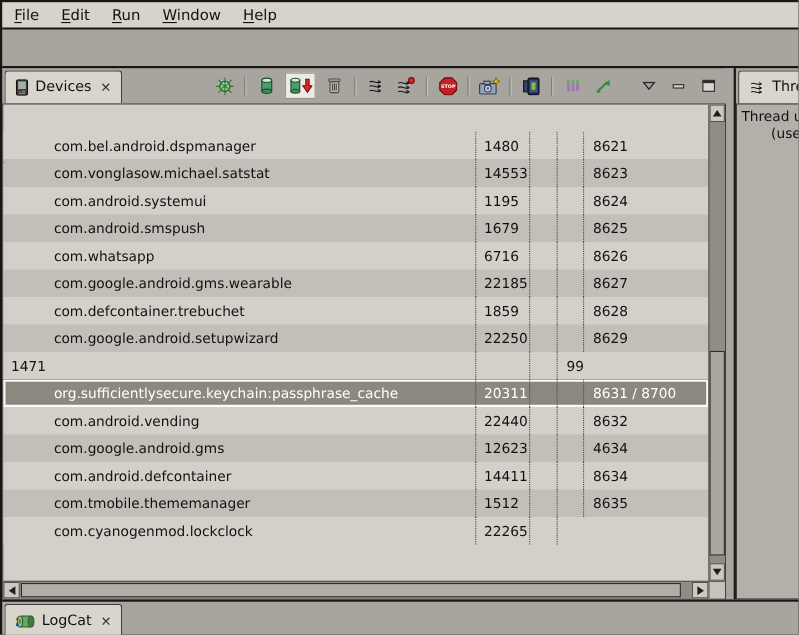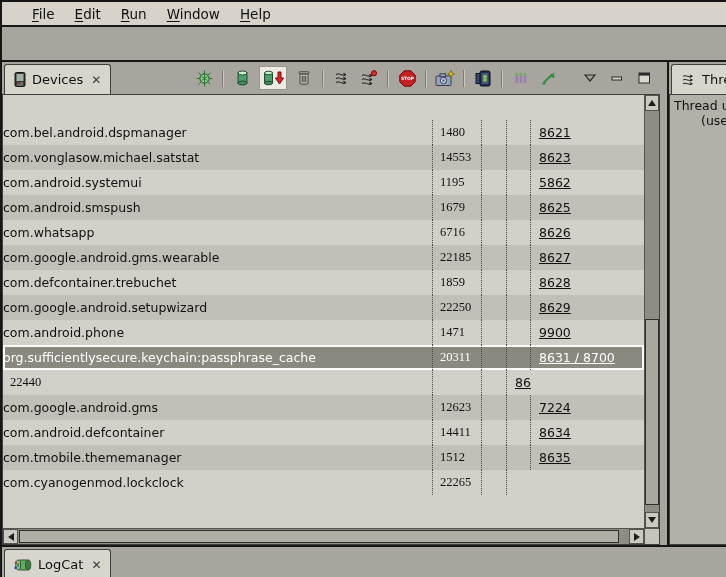--- a/index.html
+++ b/index.html
@@ -7,21 +7,21 @@
     width:726px;height:577px;position:relative;overflow:hidden;
     background:#161616;
     font-family:"DejaVu Sans","Liberation Sans",sans-serif;
     color:#111;
     -webkit-font-smoothing:antialiased;
   }
   
   .menubar{
     position:absolute;left:2px;top:2px;right:0;height:23px;
     background:#d7d3cb;border-bottom:2px solid #161616;
-    display:flex;align-items:center;padding-left:20px;font-size:13.5px;
+    display:flex;align-items:center;padding-left:1px;font-size:13.5px;
   }
   .menu-item{padding:2px 10px;white-space:nowrap;}
   .menu-item u{text-decoration:underline;text-underline-offset:2px;}
   
   .toolbar-strip{
     position:absolute;left:2px;top:27px;right:0;height:33px;
     background:#a8a59e;border-bottom:2px solid #161616;box-sizing:content-box;
   }
   
   .main{position:absolute;left:2px;top:62px;right:0;height:483px;display:flex;background:#a8a59e;}
@@ -58,23 +58,23 @@
   }
   .hc{border-right:1px solid #403f3b;line-height:23px;overflow:hidden;}
   .hc:last-child{border-right:none;}
   .hc.name{padding-left:8px;}
   .rows{position:absolute;top:25px;left:0;right:15px;bottom:16px;overflow:hidden;}
   .trow{height:25px;display:grid;grid-template-columns:430px 49px 25px 24px 1fr;font-size:12.5px;}
   .trow:nth-child(odd){background:#d3d0c9;}
   .trow:nth-child(even){background:#c2bfb8;}
   .c{line-height:25px;white-space:nowrap;overflow:hidden;}
   .c:not(:last-child){border-right:1px dotted #4a4840;}
-  .c.name{}
-  .c.pid{padding-left:7px;font-family:Liberation Serif, serif;}
-  .c.port{padding-left:8px;text-decoration:underline;}
+  .c.name{padding-left:46px;}
+  .c.pid{padding-left:7px;}
+  .c.port{padding-left:8px;}
   .trow.selected{background:#8b8880;color:#ffffff;box-shadow:inset 0 0 0 2px #fbfbf9;}
   
   .vscroll{position:absolute;top:0;right:0;width:15px;bottom:16px;background:#8f8c85;border-left:1px solid #55534e;box-sizing:border-box;}
   .sbtn{position:absolute;background:#ccc9c1;border:1px solid #55534e;box-sizing:border-box;display:flex;align-items:center;justify-content:center;}
   .vbtn{left:0;width:14px;height:16px;}
   .vbtn.up{top:0;} .vbtn.down{bottom:0;}
   .vthumb{position:absolute;left:0;width:14px;top:224px;height:186px;background:#aaa79f;border:1px solid #2e2d2a;box-sizing:border-box;}
   .hscroll{position:absolute;left:0;right:15px;bottom:0;height:16px;background:#8f8c85;border-top:1px solid #55534e;box-sizing:border-box;}
   .hbtn{top:0;bottom:0;width:15px;}
   .hbtn.left{left:0;} .hbtn.right{right:0;}
@@ -290,21 +290,21 @@
     <div class="c"></div>
     <div class="c"></div>
     <div class="c port">8623</div>
   </div>
 
   <div class="trow">
     <div class="c name">com.android.systemui</div>
     <div class="c pid">1195</div>
     <div class="c"></div>
     <div class="c"></div>
-    <div class="c port">5862</div>
+    <div class="c port">8624</div>
   </div>
 
   <div class="trow">
     <div class="c name">com.android.smspush</div>
     <div class="c pid">1679</div>
     <div class="c"></div>
     <div class="c"></div>
     <div class="c port">8625</div>
   </div>
 
@@ -334,48 +334,48 @@
 
   <div class="trow">
     <div class="c name">com.google.android.setupwizard</div>
     <div class="c pid">22250</div>
     <div class="c"></div>
     <div class="c"></div>
     <div class="c port">8629</div>
   </div>
 
   <div class="trow">
-    <div class="c name">com.android.phone</div>
     <div class="c pid">1471</div>
     <div class="c"></div>
     <div class="c"></div>
     <div class="c port">9900</div>
   </div>
 
   <div class="trow selected">
     <div class="c name">org.sufficientlysecure.keychain:passphrase_cache</div>
     <div class="c pid">20311</div>
     <div class="c"></div>
     <div class="c"></div>
     <div class="c port">8631 / 8700</div>
   </div>
 
   <div class="trow">
+    <div class="c name">com.android.vending</div>
     <div class="c pid">22440</div>
     <div class="c"></div>
     <div class="c"></div>
     <div class="c port">8632</div>
   </div>
 
   <div class="trow">
     <div class="c name">com.google.android.gms</div>
     <div class="c pid">12623</div>
     <div class="c"></div>
     <div class="c"></div>
-    <div class="c port">7224</div>
+    <div class="c port">4634</div>
   </div>
 
   <div class="trow">
     <div class="c name">com.android.defcontainer</div>
     <div class="c pid">14411</div>
     <div class="c"></div>
     <div class="c"></div>
     <div class="c port">8634</div>
   </div>
 

